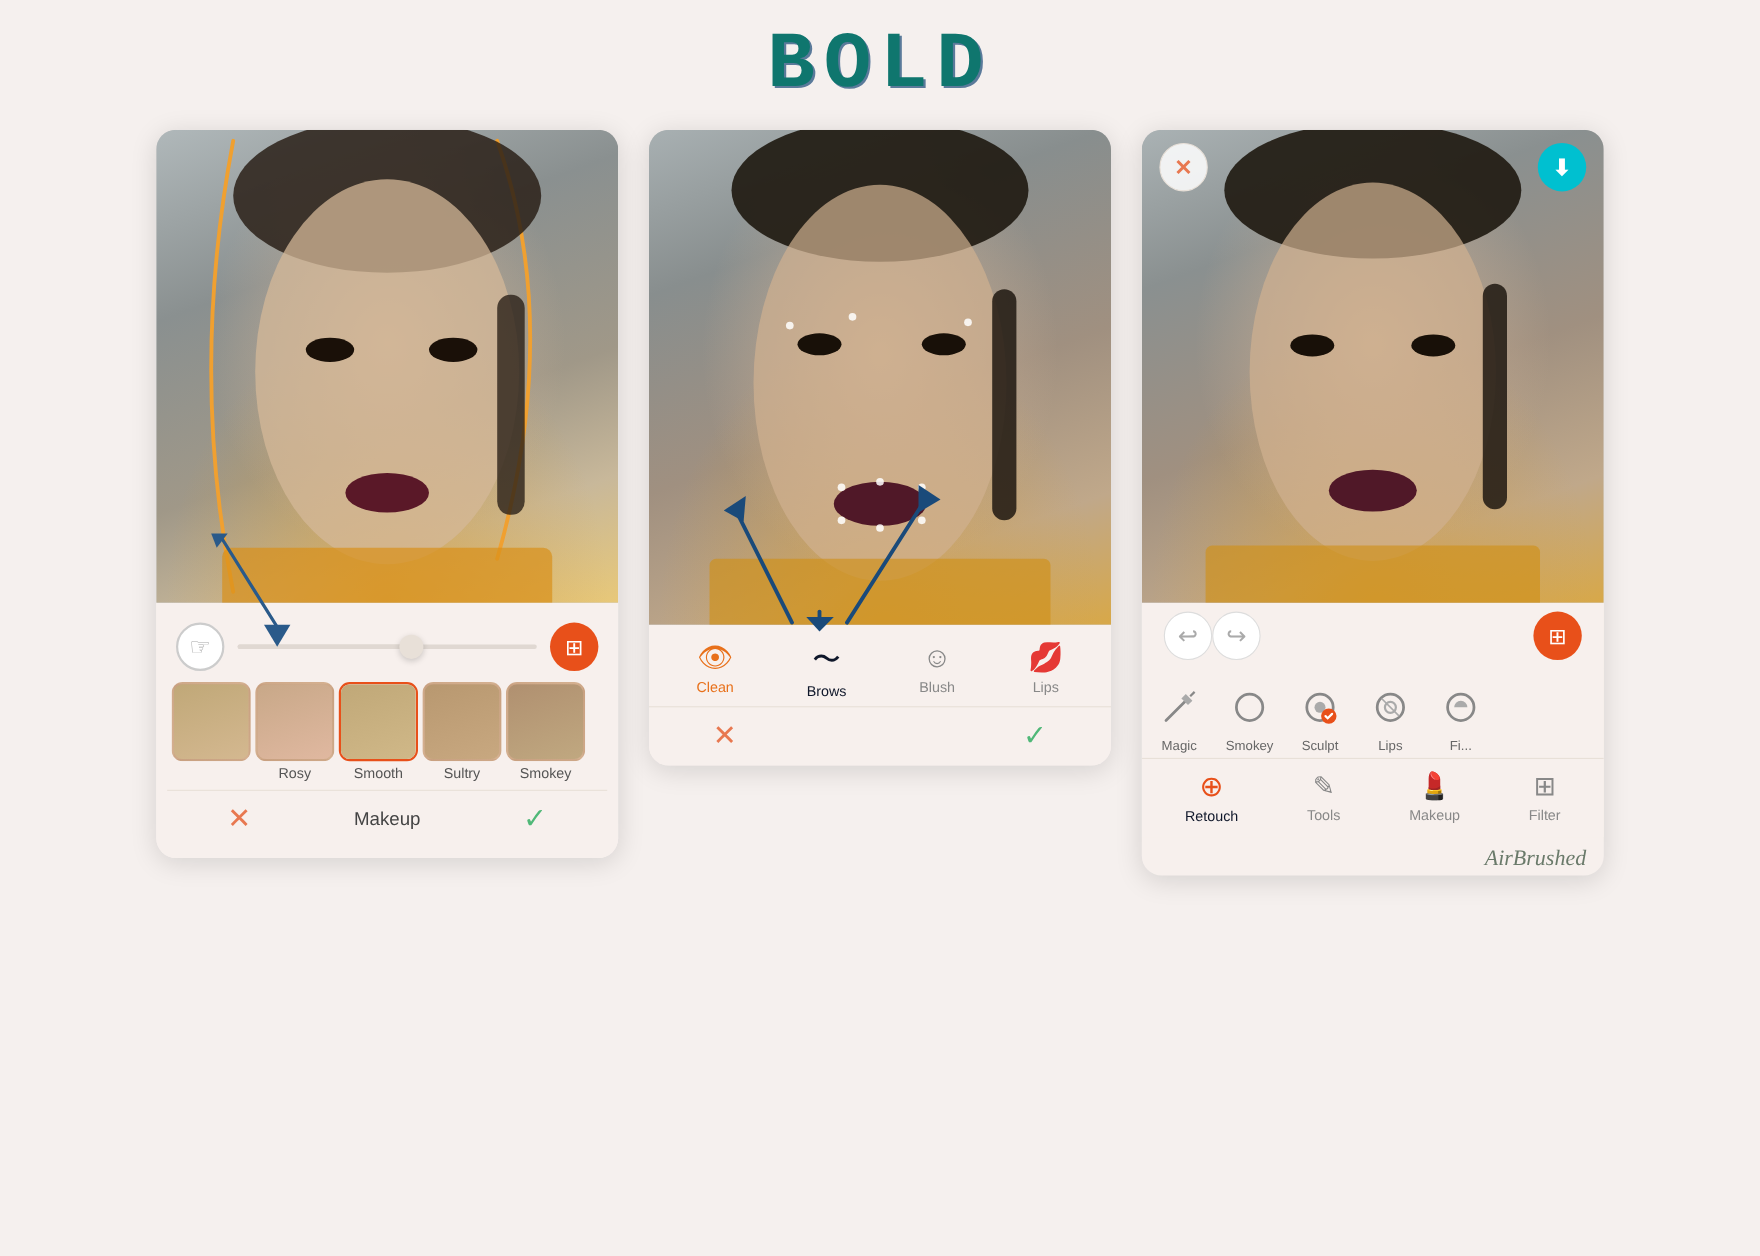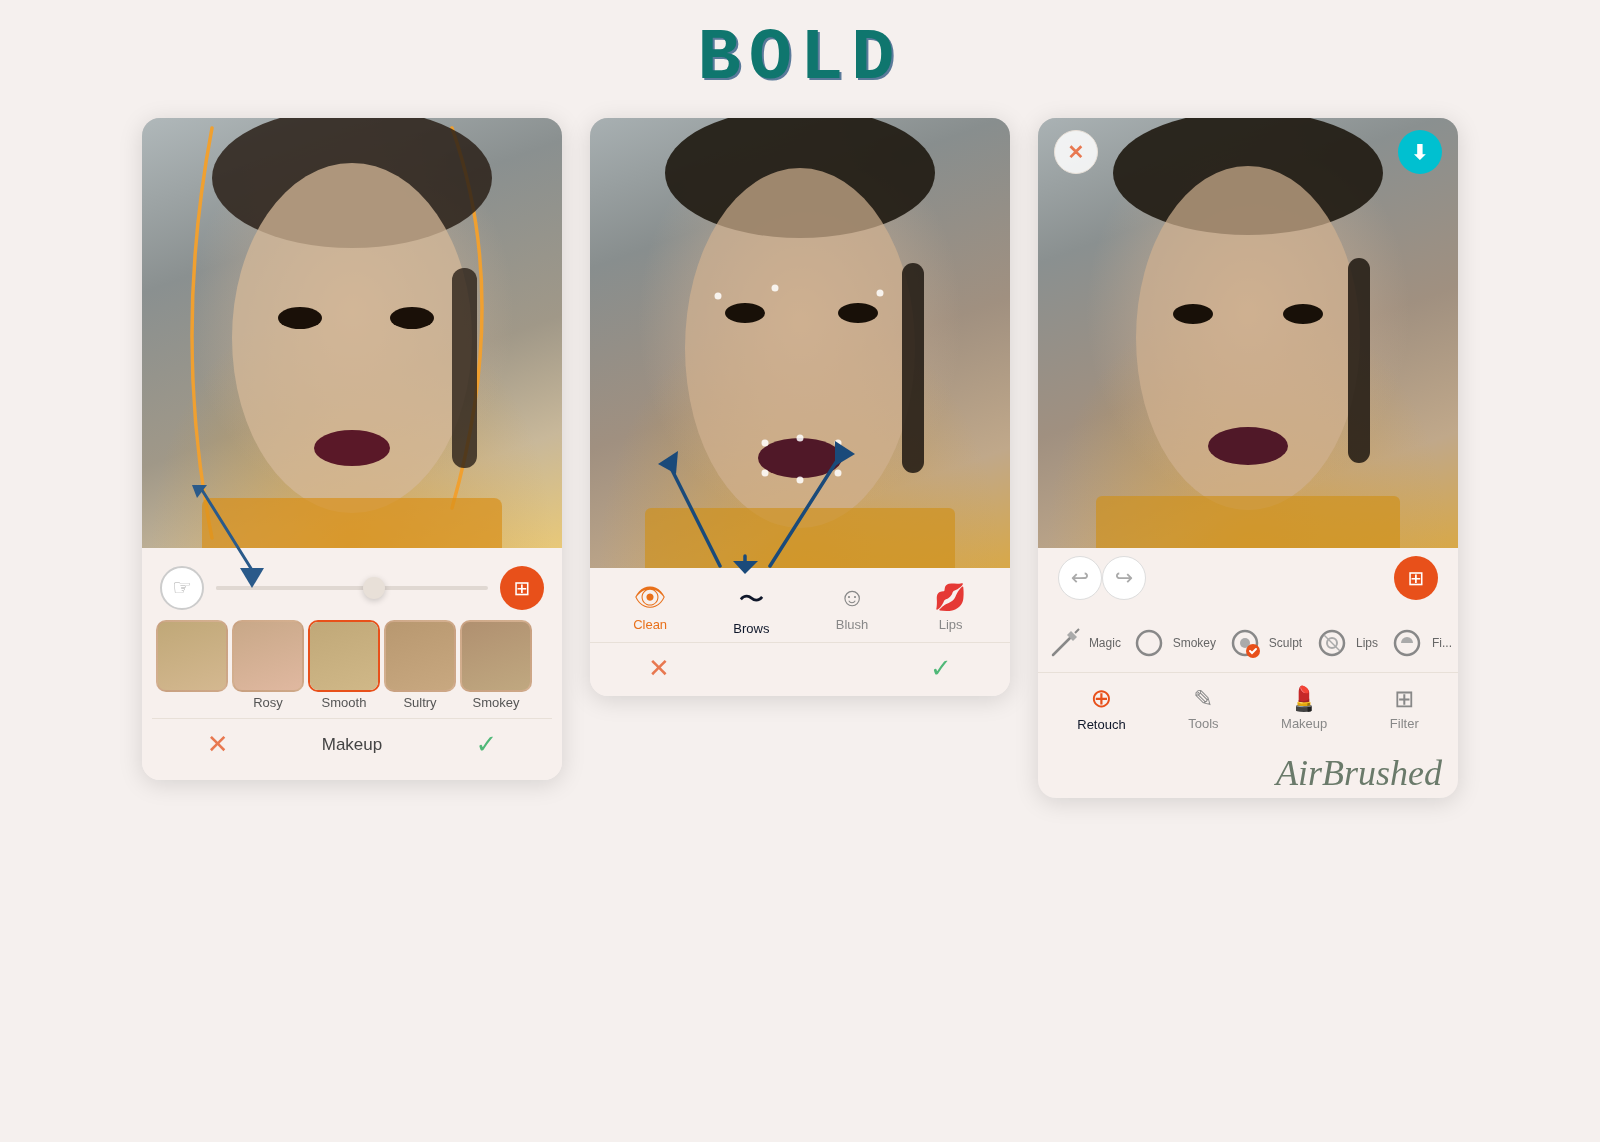--- a/index.html
+++ b/index.html
@@ -276,21 +276,21 @@
     .tool-tabs {
       display: flex;
       gap: 8px;
       padding: 10px 6px 4px 6px;
       background: #f7f0ed;
       overflow-x: auto;
     }
 
     .tool-tab {
       display: flex;
-      flex-direction: row;
+      flex-direction: column;
       align-items: center;
       gap: 3px;
       font-size: 12px;
       color: #666;
       min-width: 56px;
     }
 
     .tool-icon {
       width: 50px;
       height: 50px;
@@ -365,21 +365,21 @@
       display: flex;
       align-items: center;
       justify-content: center;
       color: #fff;
       font-size: 20px;
     }
 
     
     .airbrush-logo {
       font-family: 'Times New Roman', serif;
-      font-size: 36px;
+      font-size: 20px;
       color: #6a7a6a;
       font-style: italic;
       padding: 8px 16px 4px 16px;
       text-align: right;
     }
 
     .top-header-area {
       position: absolute;
       top: 0; left: 0; right: 0;
       background: rgba(240,230,225,0.92);

